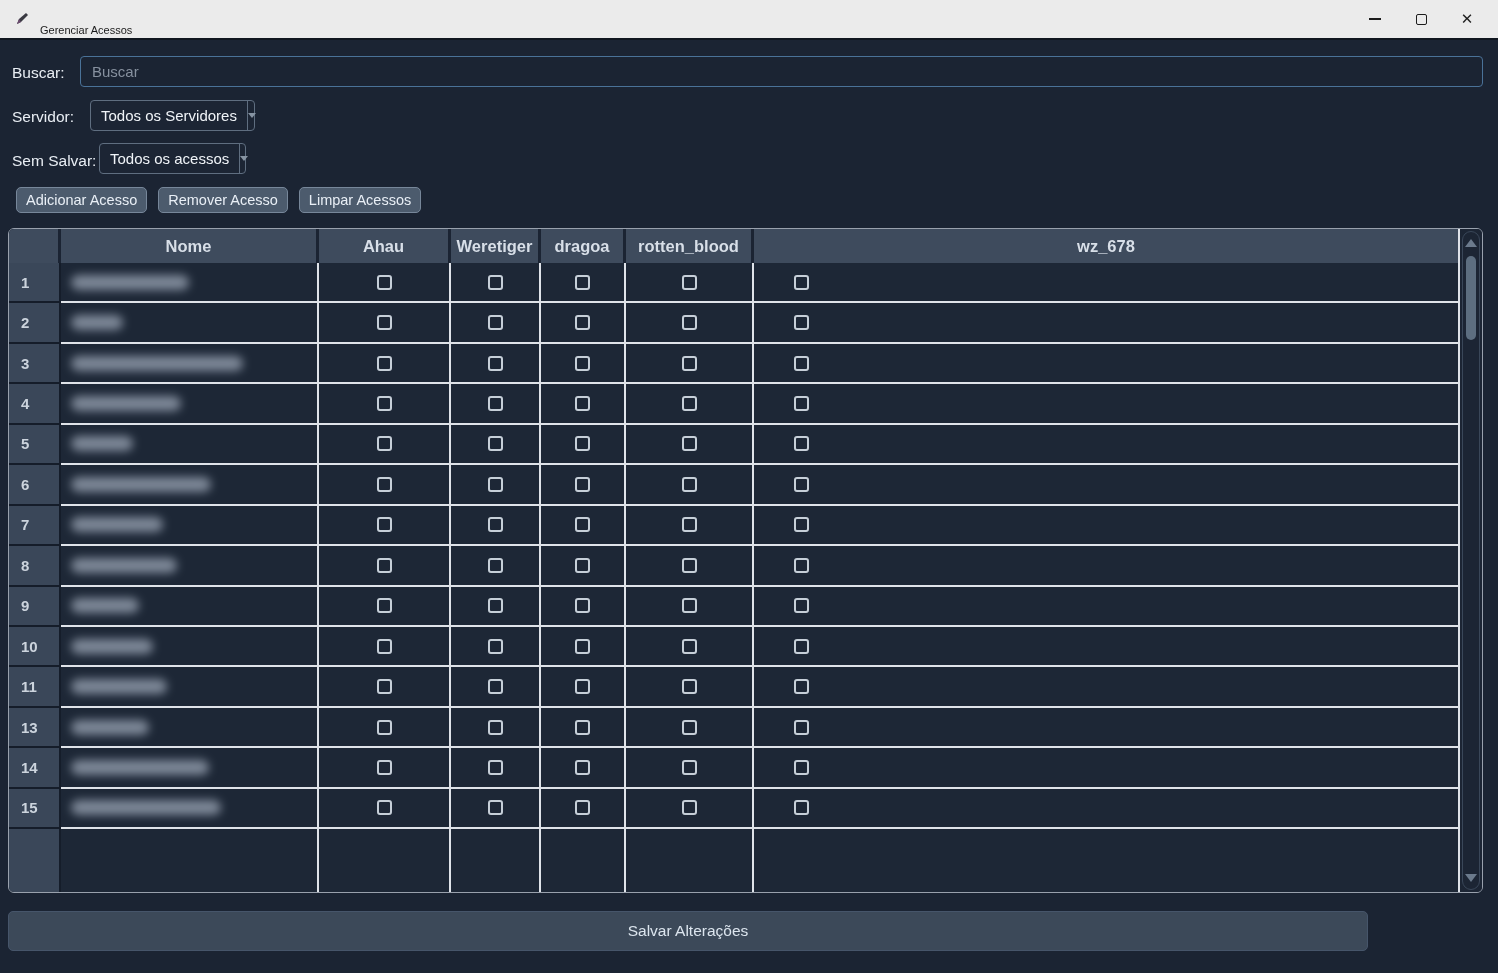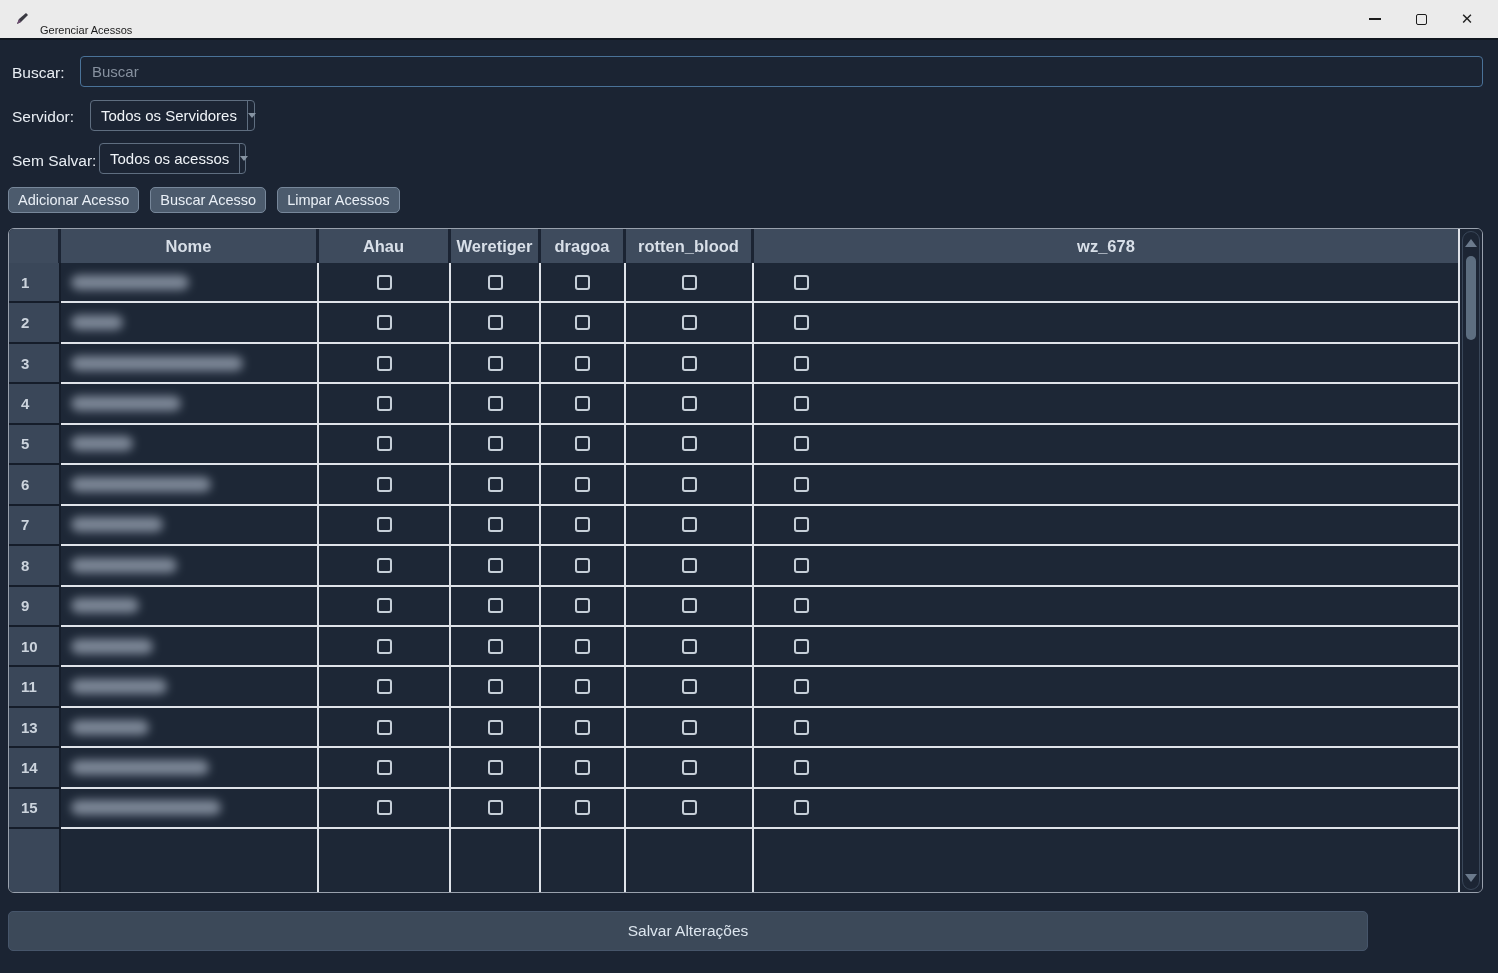--- a/index.html
+++ b/index.html
@@ -43,21 +43,21 @@
     position:absolute; height:31px; border:1px solid #5f6e80; border-radius:4px;
     display:flex; align-items:stretch; background:#1c2534;
   }
   .dd-server{ left:90px; top:100px; width:165px; }
   .dd-access{ left:99px; top:143px; width:147px; }
   .dd-text{ flex:1; display:flex; align-items:center; padding:0 10px; font-size:15px; color:#f0f4f8; white-space:nowrap; }
   .dd-arrow{ width:21px; border-left:1px solid #5f6e80; display:flex; align-items:center; justify-content:center; }
   .chev{ width:0; height:0; border-left:4px solid transparent; border-right:4px solid transparent; border-top:5px solid #8794a3; }
 
   
-  .actions{ position:absolute; left:8px; top:187px; display:flex; gap:11px; }
+  .actions{ position:absolute; left:16px; top:187px; display:flex; gap:11px; }
   .act-btn{
     height:26px; padding:0 9px; background:#4c5b6d; border:1px solid #77879a;
     border-radius:5px; color:#e9eff6; font-size:14.5px;
     font-family:"Liberation Sans", sans-serif; display:flex; align-items:center; cursor:default;
   }
 
   
   .table-wrap{
     position:absolute; left:8px; top:228px; width:1475px; height:665px;
     border:1px solid #99a1ad; border-radius:6px; overflow:hidden;
@@ -169,21 +169,21 @@
 <label class="flabel lbl-access">Sem Salvar:</label>
 <div class="dropdown dd-access">
   <div class="dd-text">Todos os acessos</div>
   <div class="dd-arrow">
       <span class="chev"></span>
     </div>
 </div>
 
 <div class="actions">
   <button class="act-btn">Adicionar Acesso</button>
-  <button class="act-btn">Buscar Acesso</button>
+  <button class="act-btn">Remover Acesso</button>
   <button class="act-btn">Limpar Acessos</button>
 </div>
 
 <div class="table-wrap">
   <div class="tbl-main">
     <div class="hdr" id="hdr">
         <div class="hcell"></div>
         <div class="hcell">Nome</div>
         <div class="hcell">Ahau</div>
         <div class="hcell">Weretiger</div>

